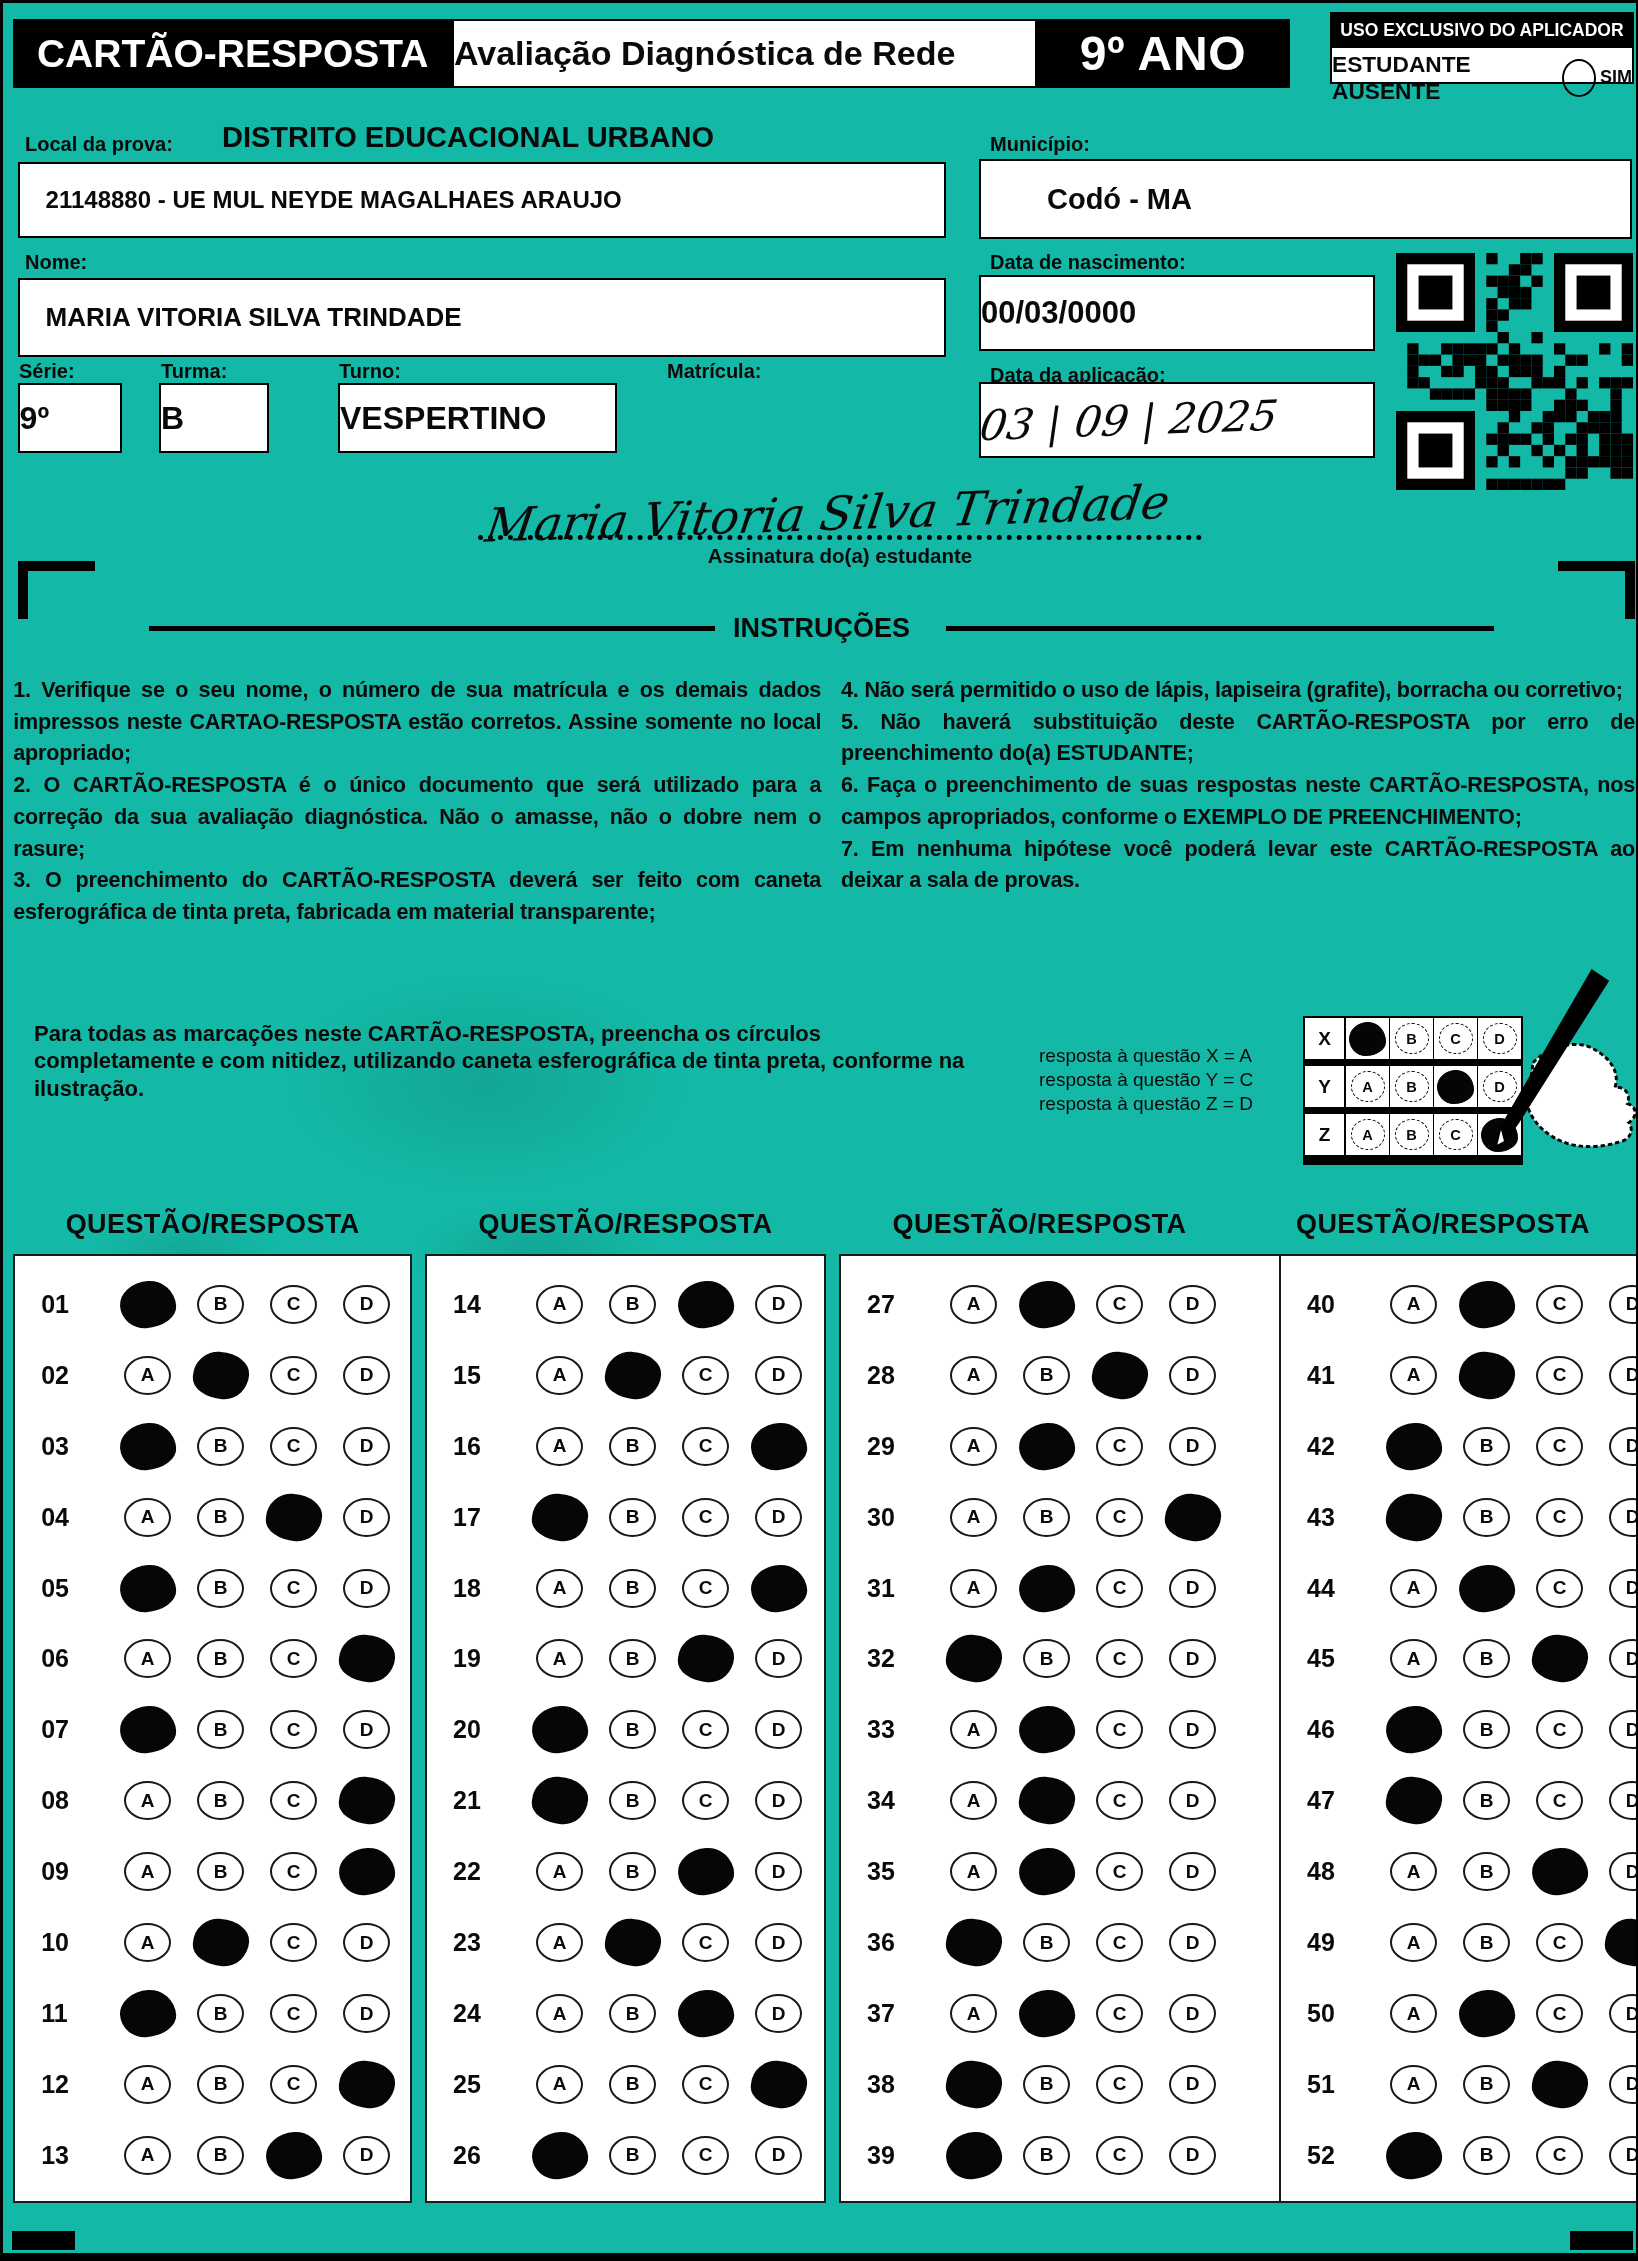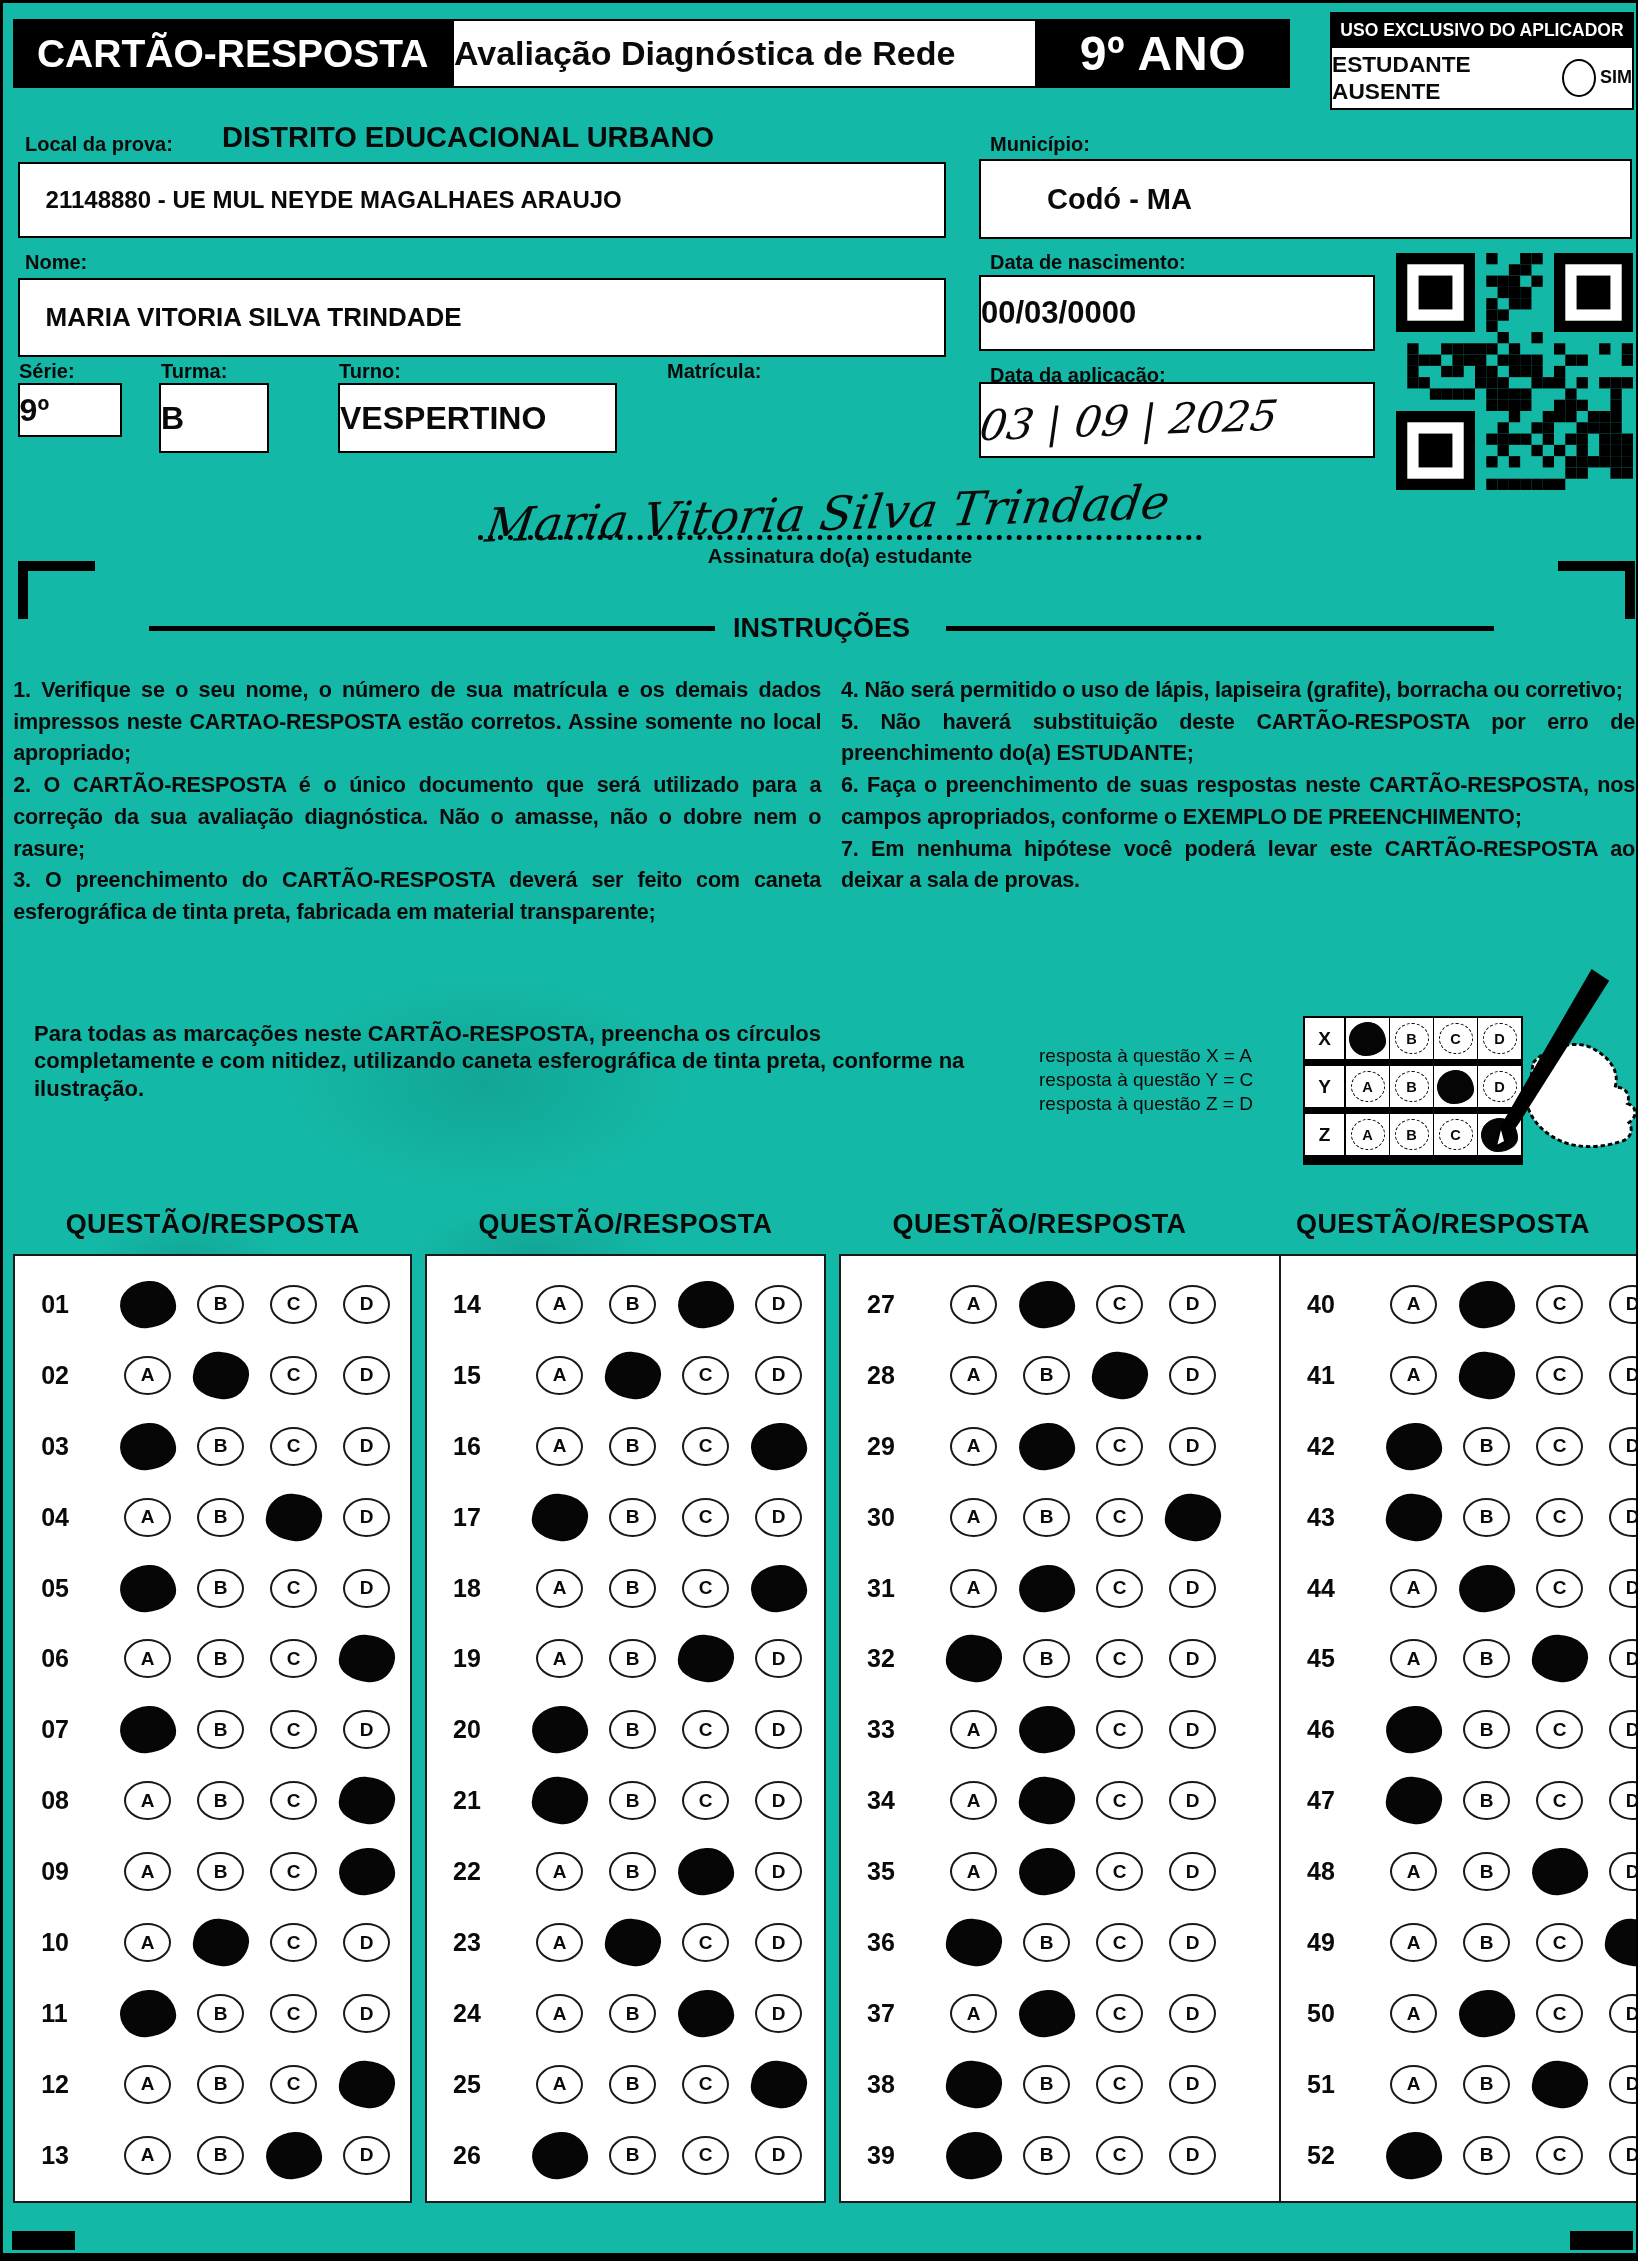--- a/index.html
+++ b/index.html
@@ -60,21 +60,21 @@
 
   <div class="abs blackbox" style="left:10.2px; top:16px; width:439px; height:69px;">
     <span style="font-size:39px; font-weight:bold;">CARTÃO-RESPOSTA</span>
   </div>
   <div class="abs box center" style="left:449px; top:16px; width:585px; height:69px;">
     <span style="font-size:34px; font-weight:bold;">Avaliação Diagnóstica de Rede</span>
   </div>
   <div class="abs blackbox" style="left:1033px; top:16px; width:254px; height:69px;">
     <span style="font-size:48px; font-weight:bold; letter-spacing:0.7px;">9º ANO</span>
   </div>
-  <div class="abs box" style="left:1327px; top:8.8px; width:304px; height:98px; border-width:2.2px;">
+  <div class="abs box" style="left:1327px; top:8.8px; width:304px; height:72px; border-width:2.2px;">
     <div class="blackbox" style="height:34px;">
       <span style="font-size:17.5px; font-weight:bold;">USO EXCLUSIVO DO APLICADOR</span>
     </div>
     <div class="center" style="height:60px;">
       <span style="font-size:22.7px; font-weight:bold;">ESTUDANTE AUSENTE</span>
       <span style="display:inline-block; width:34px; height:34px; border:2.9px solid #000; border-radius:50%; margin:0 4.4px 0 7.3px;"></span>
       <span style="font-size:18px; font-weight:bold;">SIM</span>
     </div>
   </div>
 
@@ -245,21 +245,21 @@
         <rect x="30.857142857142858" y="246.85714285714286" width="46.285714285714285" height="46.285714285714285" fill="#000"></rect>
       </svg>
   </div>
 
   <span class="abs lbl" style="left:16px; top:357px;">Série:</span>
   <span class="abs lbl" style="left:158px; top:357px;">Turma:</span>
   <span class="abs lbl" style="left:336px; top:357px;">Turno:</span>
   <span class="abs lbl" style="left:664px; top:357px;">Matrícula:</span>
   <span class="abs lbl" style="left:987px; top:361px;">Data da aplicação:</span>
 
-  <div class="abs box center" style="left:14.6px; top:380px; width:104px; height:54px;">
+  <div class="abs box center" style="left:14.6px; top:380px; width:104px; height:70px;">
     <span style="font-size:32px; font-weight:bold;">9º</span>
   </div>
   <div class="abs box center" style="left:156px; top:380px; width:110px; height:70px;">
     <span style="font-size:32px; font-weight:bold;">B</span>
   </div>
   <div class="abs box center" style="left:335px; top:380px; width:279px; height:70px;">
     <span style="font-size:32px; font-weight:bold;">VESPERTINO</span>
   </div>
   <div class="abs box center" style="left:976px; top:379px; width:396px; height:76px;">
     <span class="handwrite" style="font-size:42px;">03 | 09 | 2025</span>

